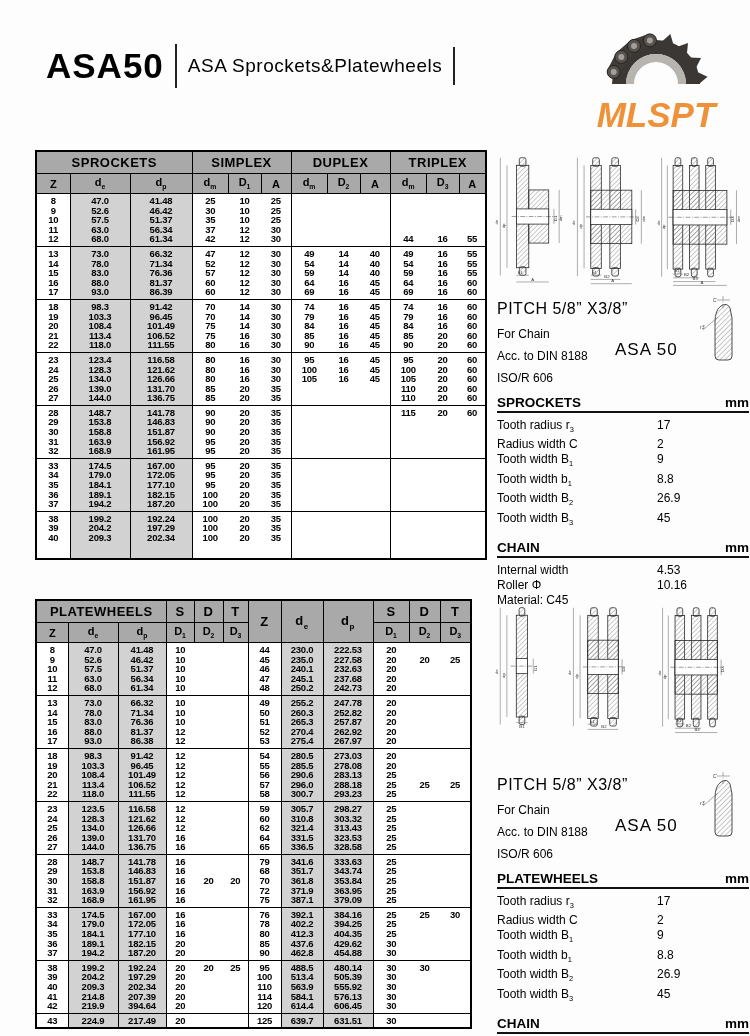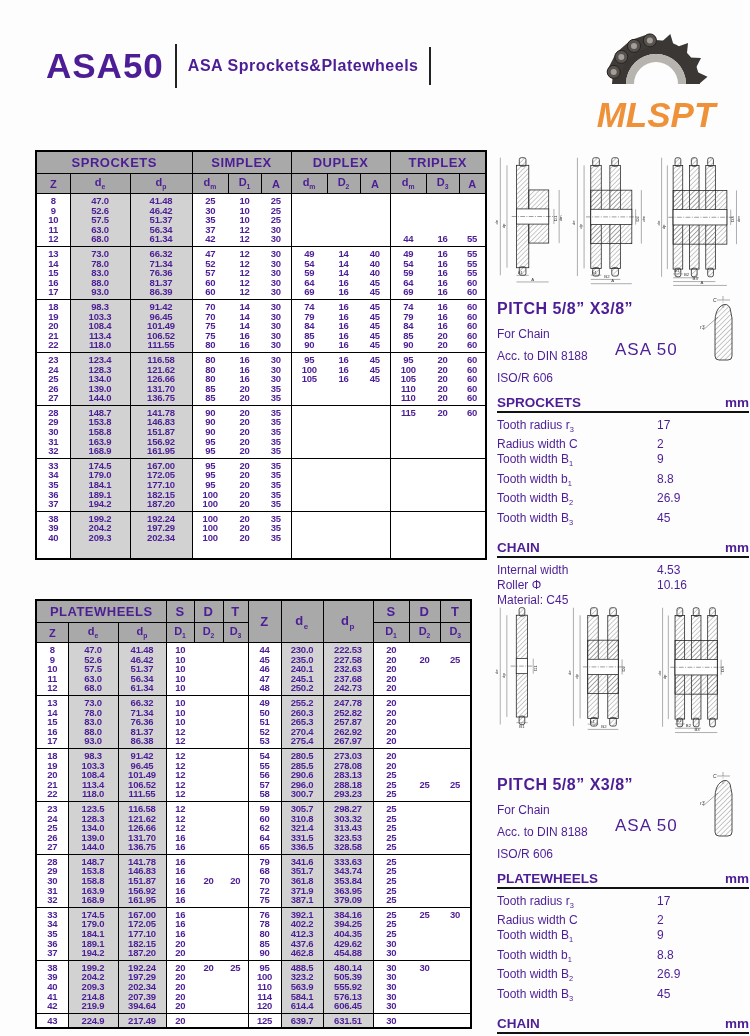--- a/index.html
+++ b/index.html
@@ -1,24 +1,24 @@
 <!DOCTYPE html>
 <html><head>
 <meta charset="utf-8">
 <style>
   html,body{margin:0;padding:0;background:#fff;}
   .page{position:relative;width:750px;height:1036px;background:#fdfdfd;overflow:hidden;
-        font-family:"Liberation Sans",sans-serif;color:#4c1d95;}
+        font-family:"Liberation Sans",sans-serif;color:#000000;}
   
   .hdr{position:absolute;left:46px;top:44px;display:flex;align-items:center;}
   .hdr .t1{font-size:35px;font-weight:bold;letter-spacing:1px;}
   .vbar{width:2px;background:#222;margin:0 11px;}
   .vbar.b1{height:44px;}
   .vbar.b2{height:38px;}
-  .hdr .t2{font-size:16px;font-weight:bold;letter-spacing:.5px;text-align:center;}
+  .hdr .t2{font-size:19px;font-weight:normal;letter-spacing:.5px;text-align:center;}
   .logo{position:absolute;left:586px;top:24px;width:140px;height:110px;}
   
   table.dt{border-collapse:collapse;table-layout:fixed;position:absolute;
            border:2px solid #000;background:#fff;}
   table.dt th{background:#a9a9a9;border:1.5px solid #000;padding:0;text-align:center;font-weight:bold;}
   tr.cap th{font-size:13px;height:21px;letter-spacing:.5px;}
   tr.subh th{font-size:11px;height:19px;}
   table.dt td{padding:0;text-align:center;font-weight:bold;font-size:9.5px;line-height:9.6px;
               letter-spacing:-.2px;white-space:nowrap;}
   td.shade{background:#d2d2d2;}
@@ -30,21 +30,21 @@
   #sprockets-table{left:35px;top:150px;width:450px;}
   #platewheels-table{left:35px;top:599px;width:435px;}
   
   .drawings{position:absolute;width:260px;height:140px;display:flex;justify-content:space-between;align-items:flex-start;}
   #sp-drawings{left:488px;top:152px;}
   #pw-drawings{left:488px;top:602px;}
   
   .panel{position:absolute;width:252px;}
   #sp-panel{left:497px;top:300px;}
   #pw-panel{left:497px;top:776px;}
-  .pitch{font-size:16px;font-weight:bold;letter-spacing:.5px;margin-bottom:9px;}
+  .pitch{font-size:16px;font-weight:normal;letter-spacing:.5px;margin-bottom:9px;}
   .chainline{font-size:12px;margin-bottom:8px;}
   .model{position:absolute;left:118px;top:40px;font-size:17px;letter-spacing:1px;}
   .tooth{position:absolute;right:4px;top:-4px;}
   .sec{display:flex;justify-content:space-between;border-bottom:2px solid #111;
        font-weight:bold;font-size:13.5px;padding-bottom:1px;margin-top:10px;}
   .specrows{margin-top:5px;}
   .specrow{display:flex;font-size:12px;line-height:15px;}
   .specrow .lab{width:160px;}
   .specrow .val{flex:1;}
 </style>
@@ -1261,21 +1261,21 @@
           <td></td>
         </tr>
         <tr>
           <td class="vr">39</td>
           <td class="shade vr">204.2</td>
           <td class="shade vr">197.29</td>
           <td>20</td>
           <td></td>
           <td class="vr"></td>
           <td class="vr">100</td>
-          <td class="shade vr">323.2</td>
+          <td class="shade vr">513.4</td>
           <td class="shade vr">505.39</td>
           <td>30</td>
           <td></td>
           <td></td>
         </tr>
         <tr>
           <td class="vr">40</td>
           <td class="shade vr">209.3</td>
           <td class="shade vr">202.34</td>
           <td>20</td>

